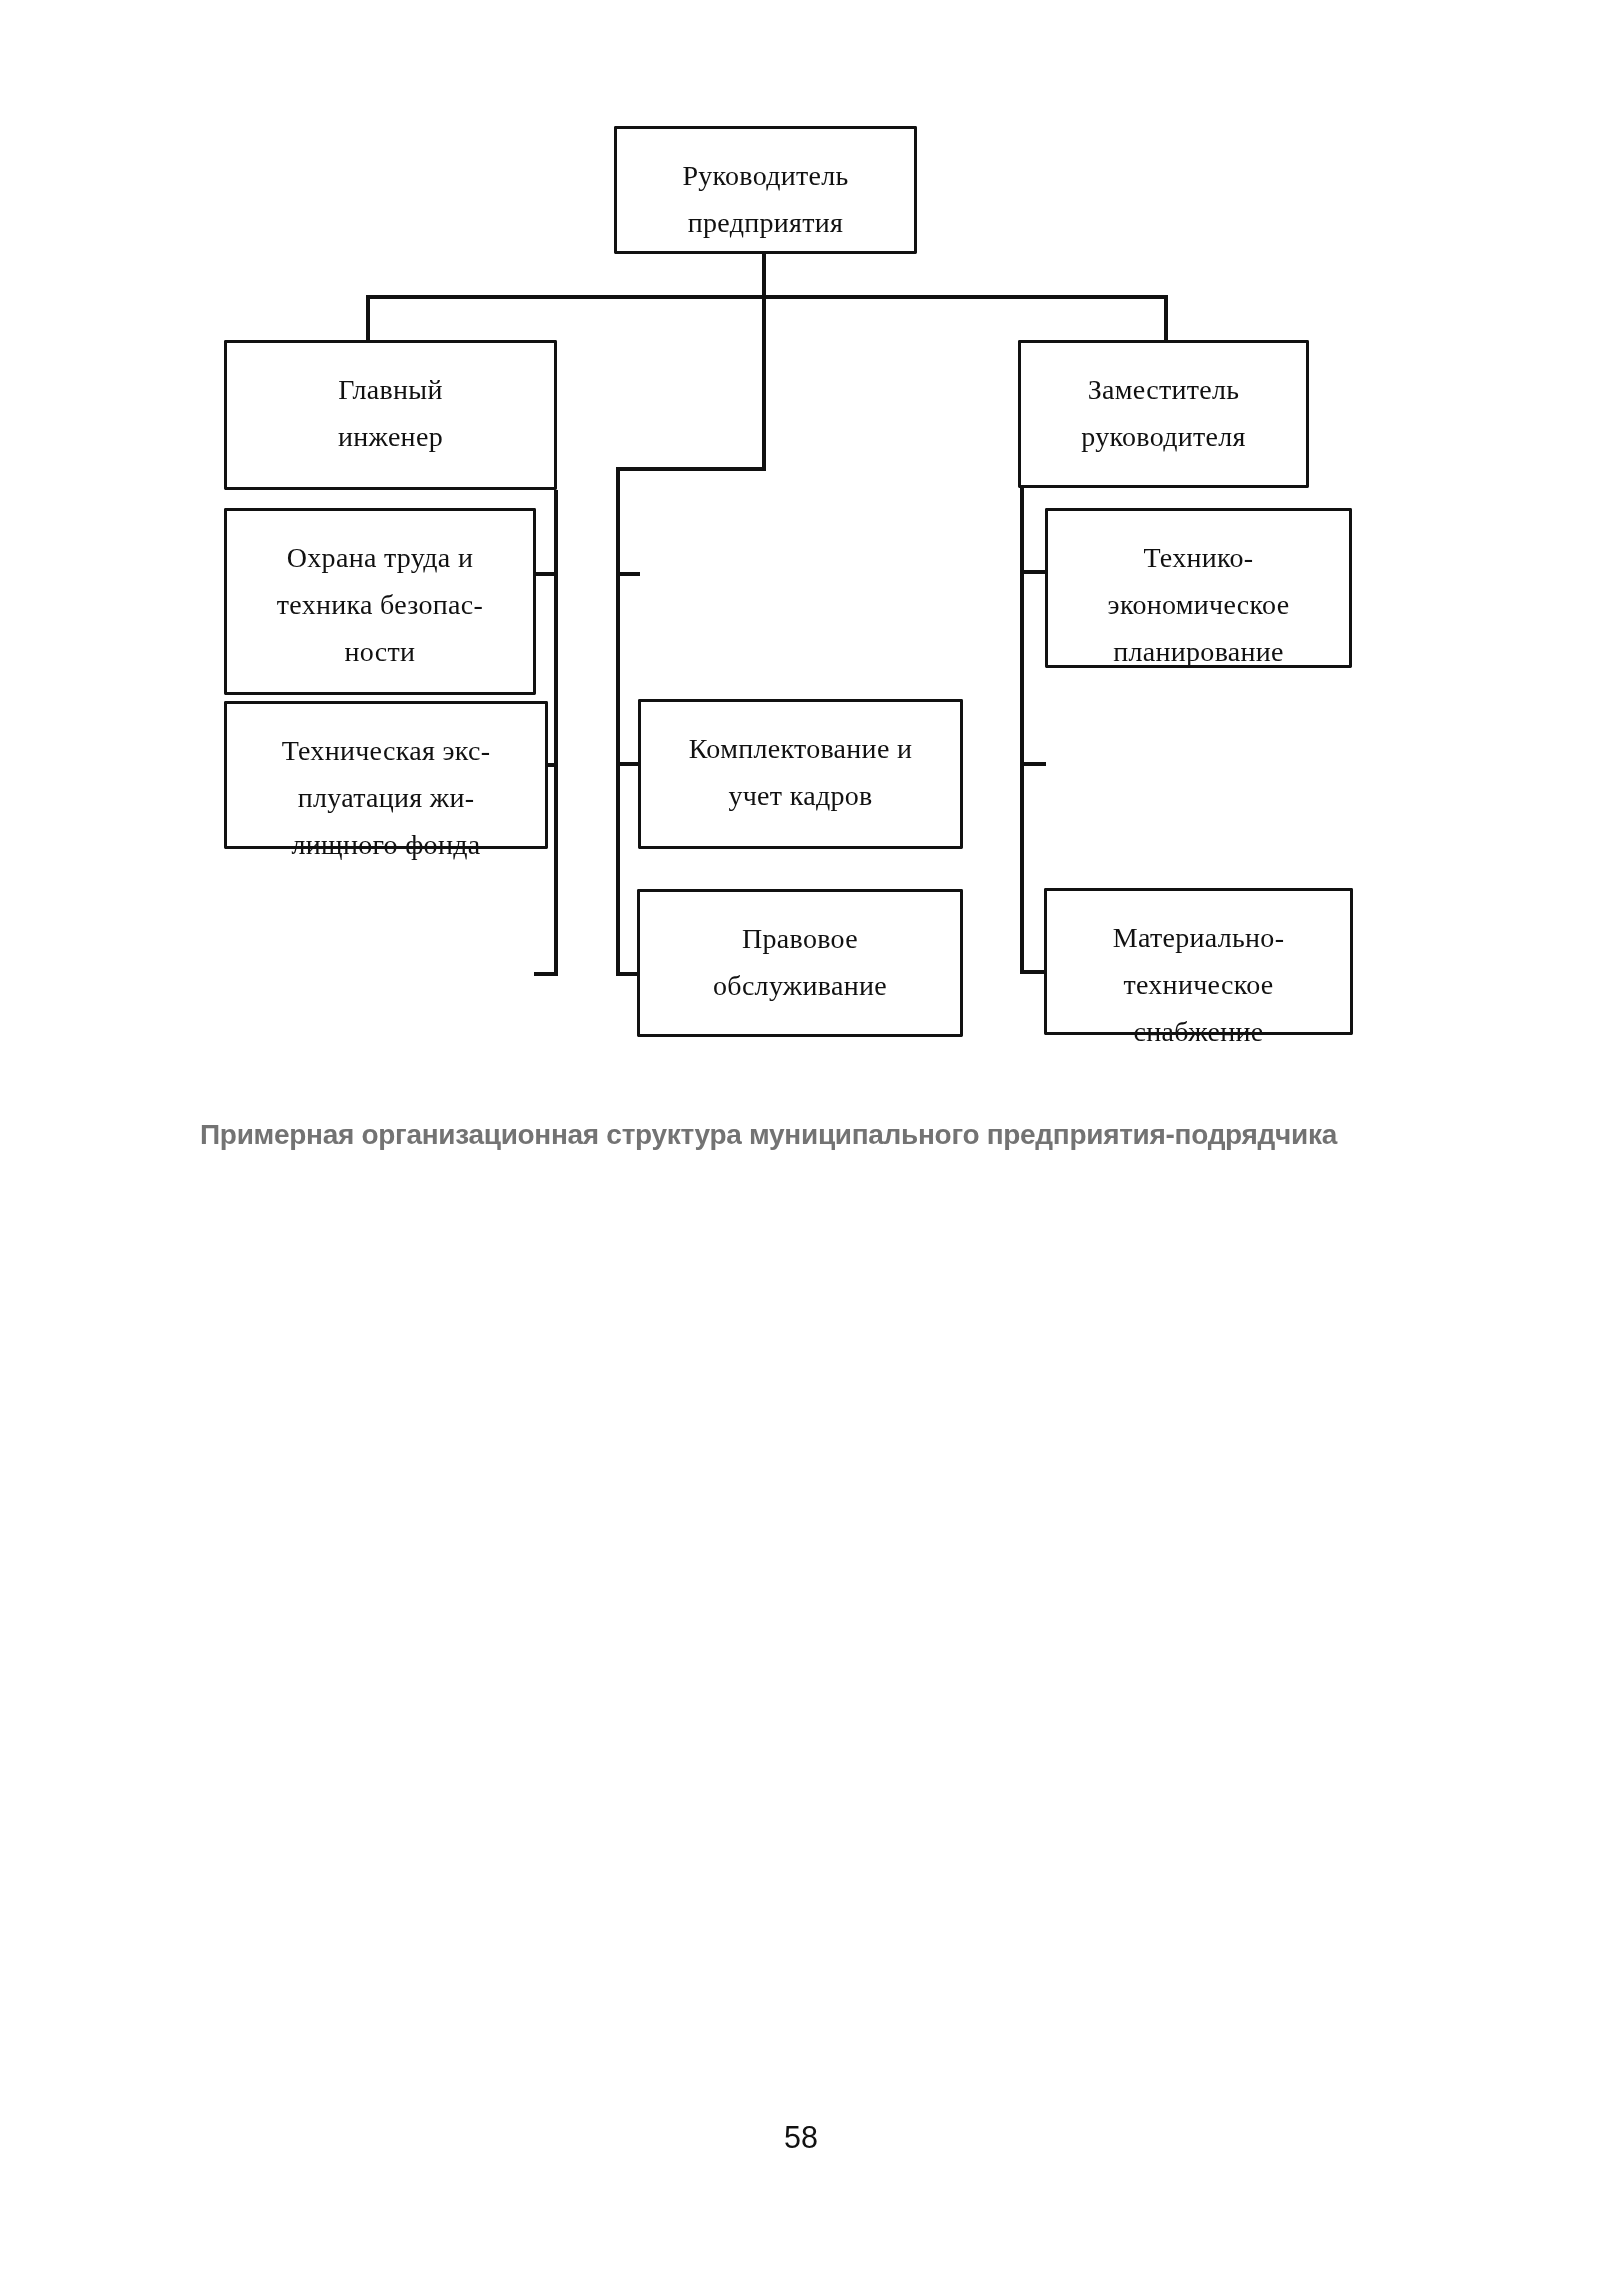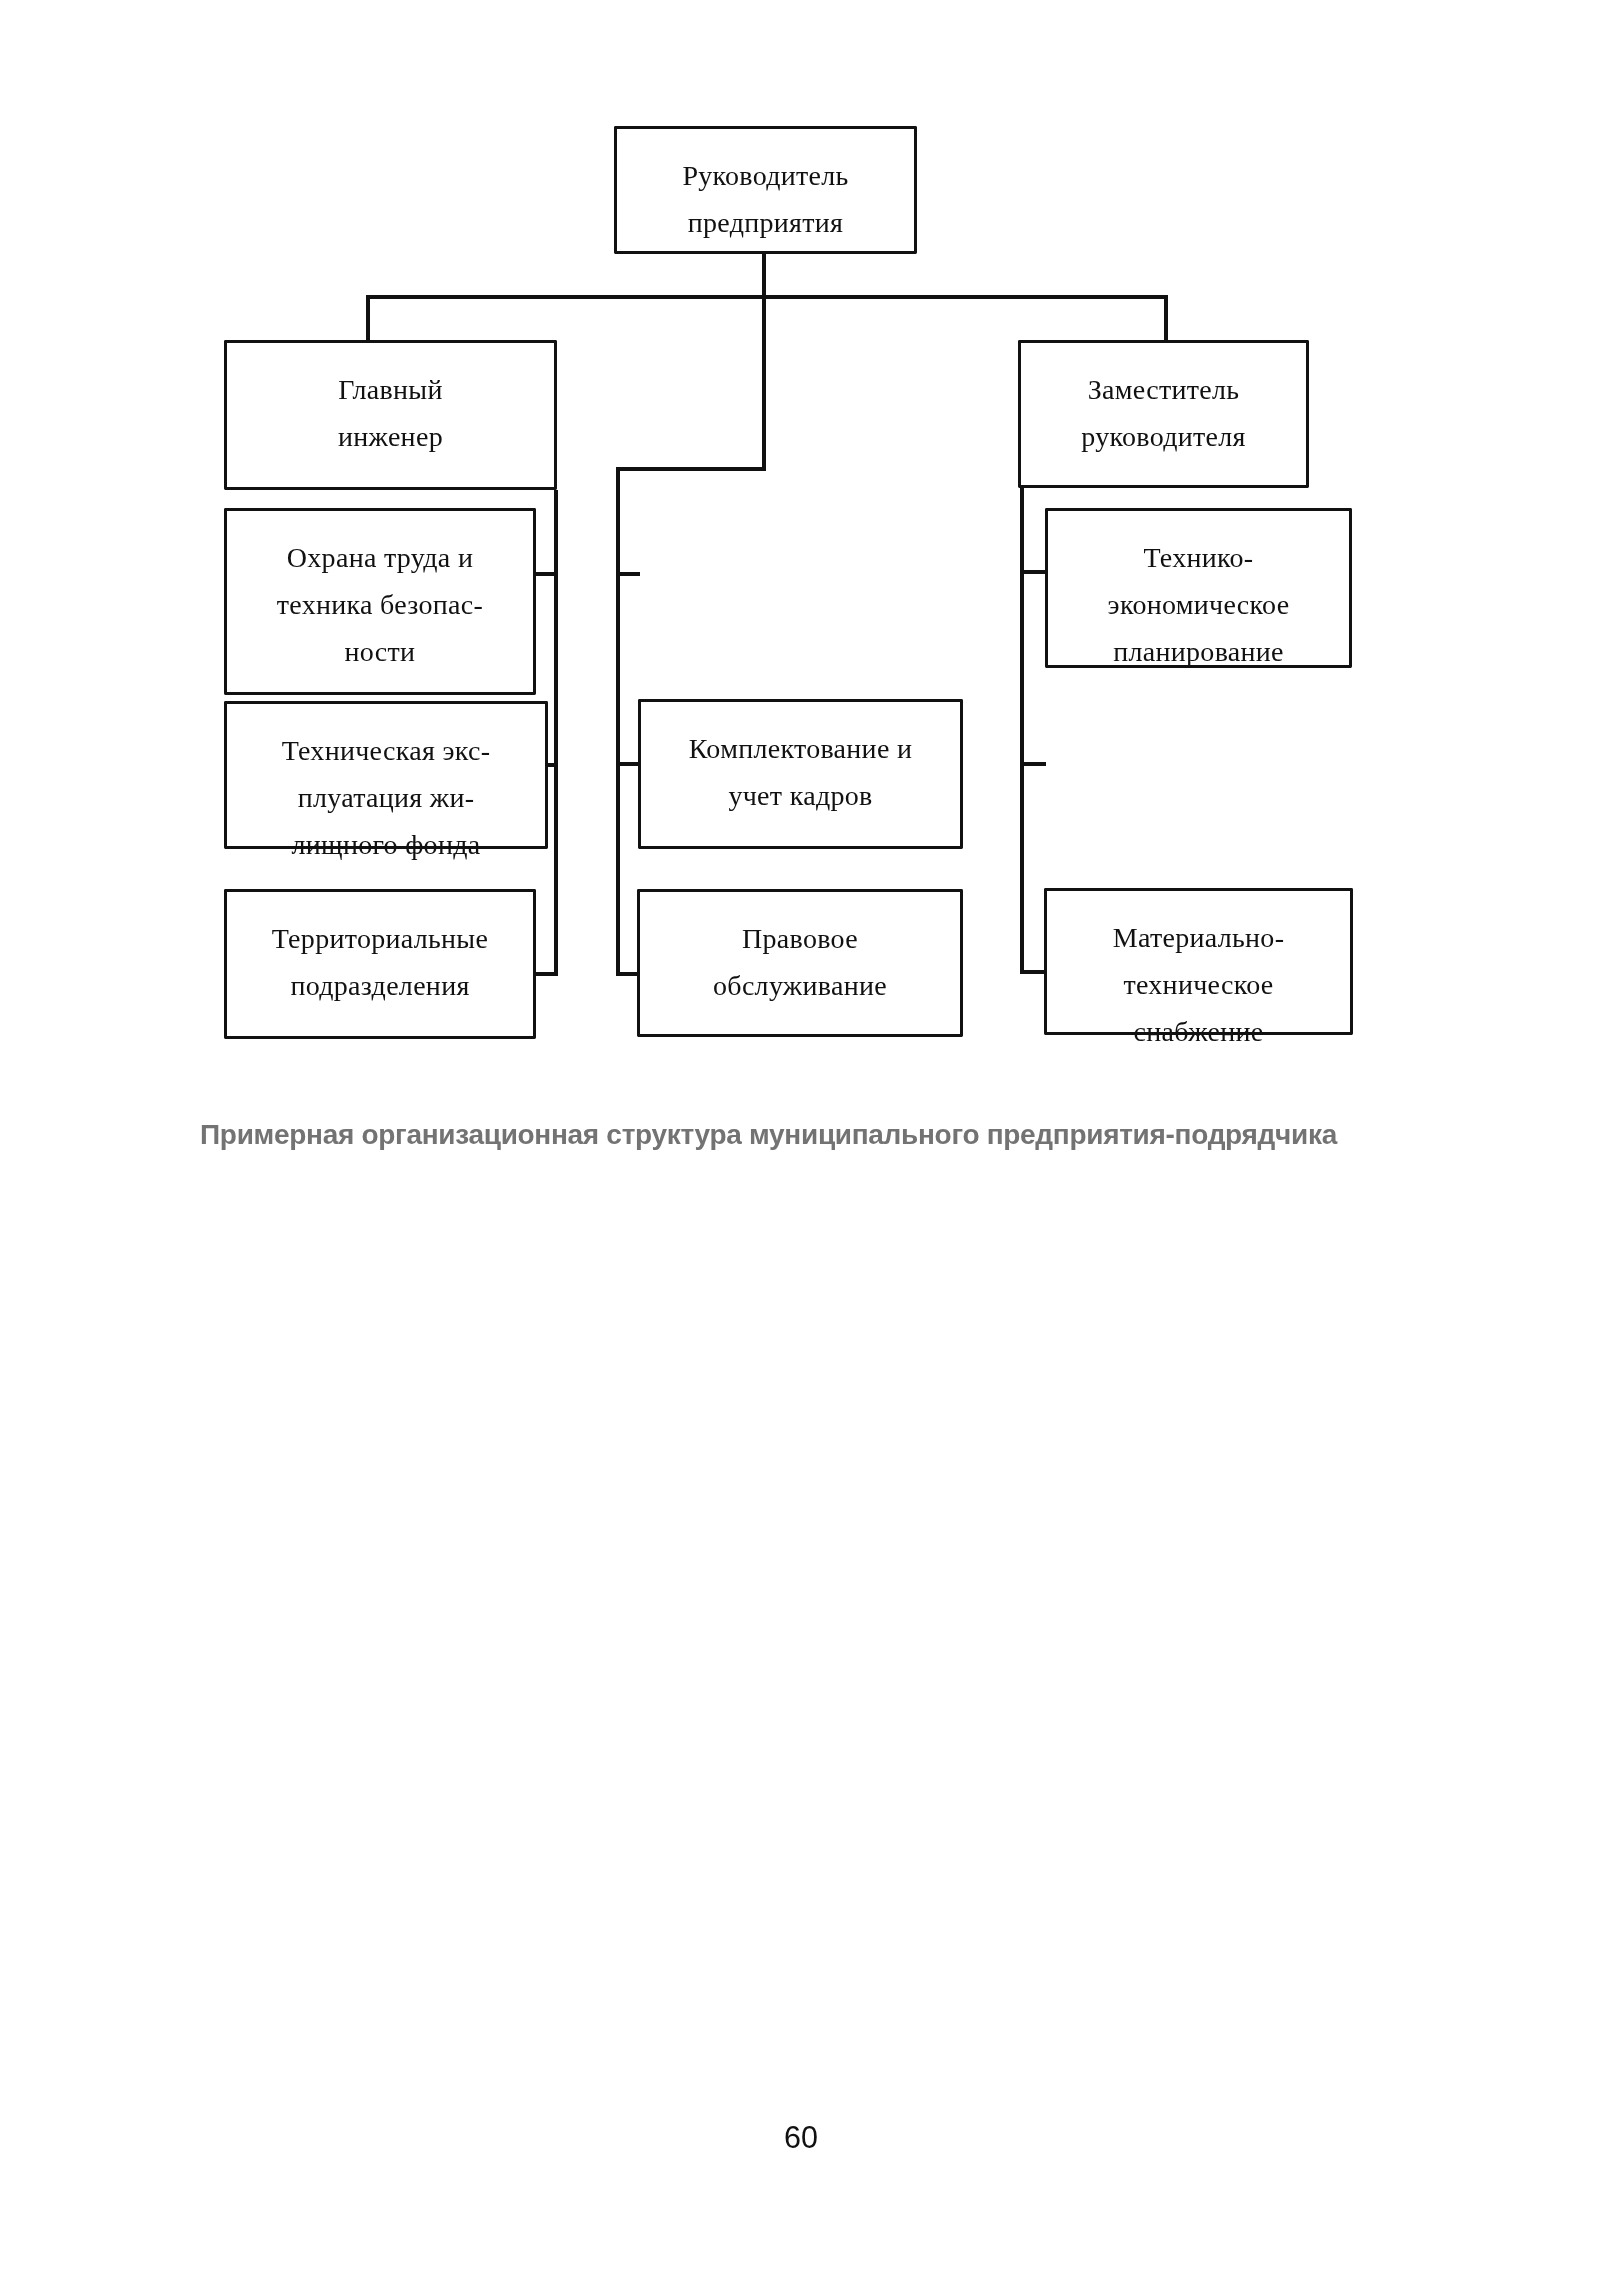--- a/index.html
+++ b/index.html
@@ -102,24 +102,20 @@
 техника безопас-
 ности</span>
   </div>
 
   <div class="box" style="left:224px;top:701px;width:324px;height:148px">
     <span class="box-label">Техническая экс-
 плуатация жи-
 лищного фонда</span>
   </div>
 
-  <div class="box" style="left:224px;top:889px;width:312px;height:150px">
-    <span class="box-label">Территориальные
-подразделения</span>
-  </div>
 
 
   <div class="box" style="left:638px;top:699px;width:325px;height:150px">
     <span class="box-label">Комплектование и
 учет кадров</span>
   </div>
 
   <div class="box" style="left:637px;top:889px;width:326px;height:148px">
     <span class="box-label">Правовое
 обслуживание</span>
@@ -133,16 +129,16 @@
 
 
   <div class="box" style="left:1044px;top:888px;width:309px;height:147px">
     <span class="box-label">Материально-
 техническое
 снабжение</span>
   </div>
 
   <div class="caption" style="left:200px;top:1118px">Примерная организационная структура муниципального предприятия-подрядчика</div>
 
-  <div class="page-number" style="left:721px;top:2120px;width:160px">60</div>
+  <div class="page-number" style="left:721px;top:2120px;width:160px">58</div>
 
 </div>
 
 
 </body></html>

